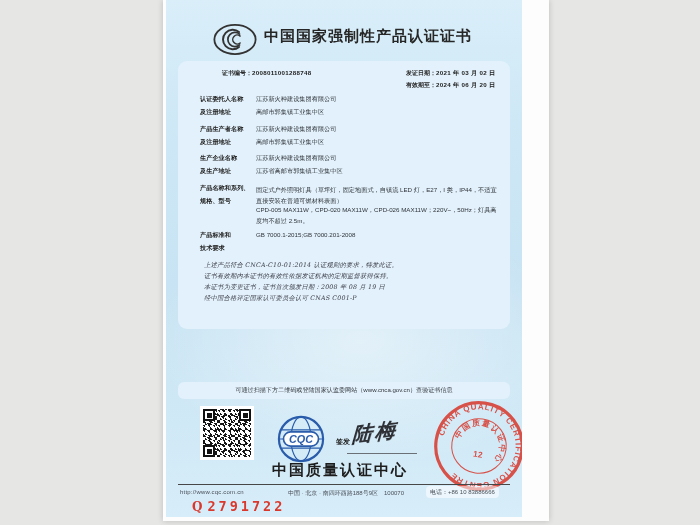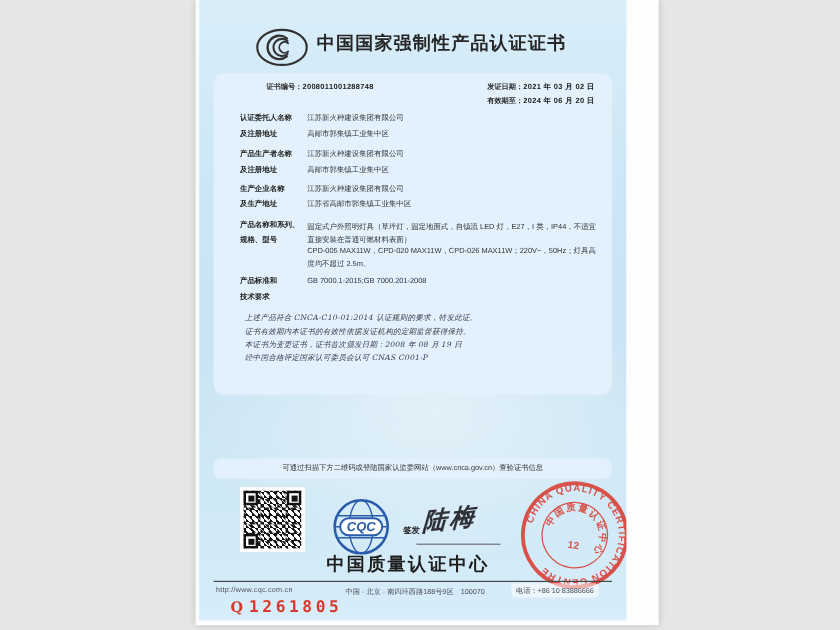--- a/index.html
+++ b/index.html
@@ -202,18 +202,18 @@
         <text x="50" y="62" text-anchor="middle" font-size="9" font-weight="bold" fill="#d8453b" font-family="Liberation Sans, sans-serif">12</text>
       </svg>
 
       <div class="foot-line"></div>
       <div class="foot">
         <span class="foot-url">http://www.cqc.com.cn</span>
         <span class="foot-addr">中国 · 北京 · 南四环西路188号9区　100070</span>
         <span class="foot-phone">电话：+86 10 83886666</span>
       </div>
       <div class="serial">
-        <span class="q">Q</span><span class="num">1261805</span>
+        <span class="q">Q</span><span class="num">2791722</span>
       </div>
 
     </div>
   </div>
 </div>
 
 </body></html>

